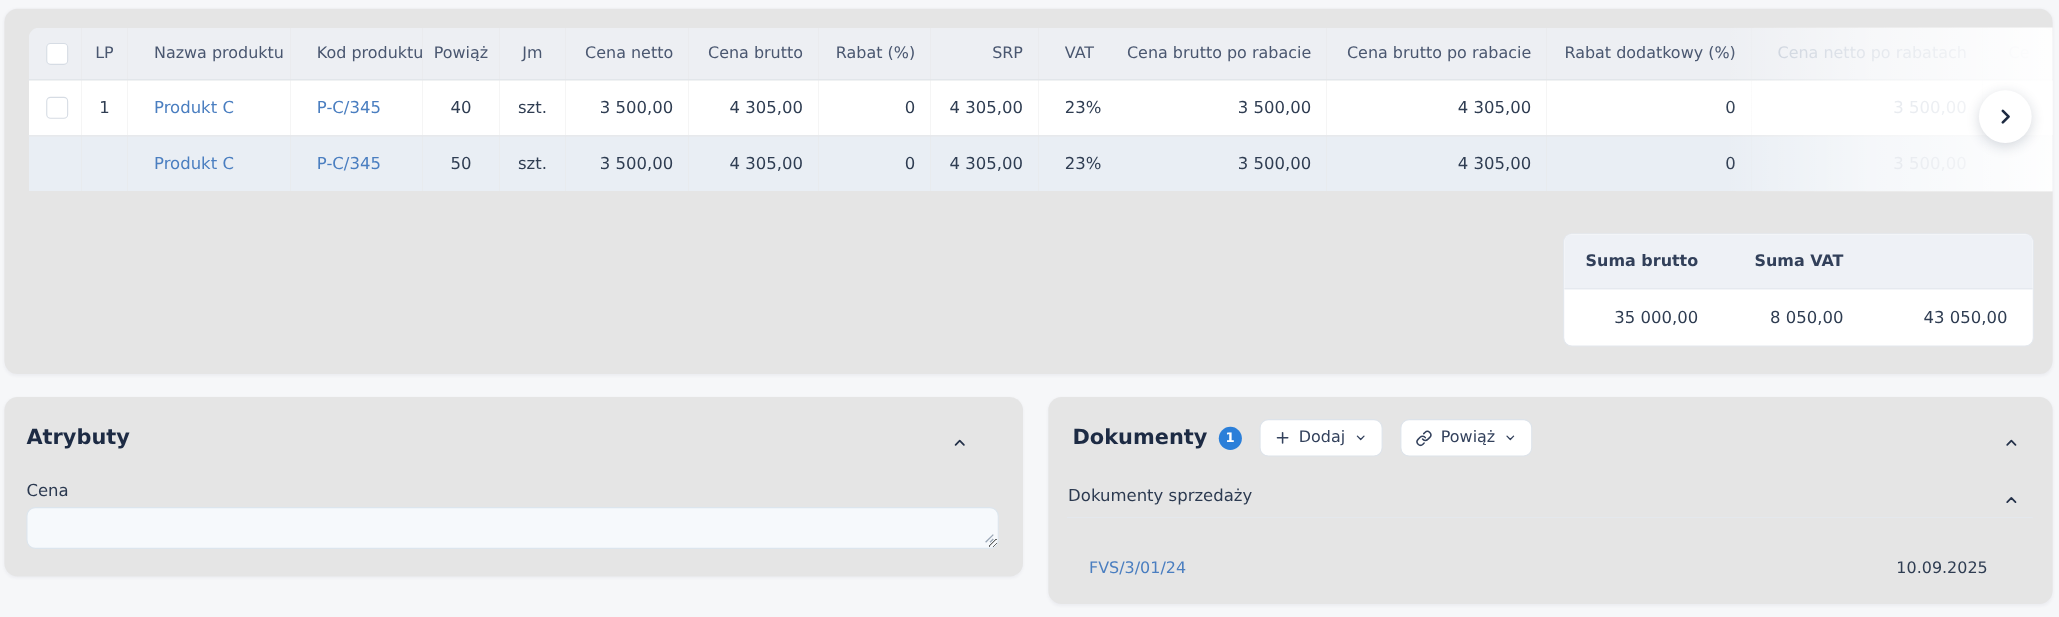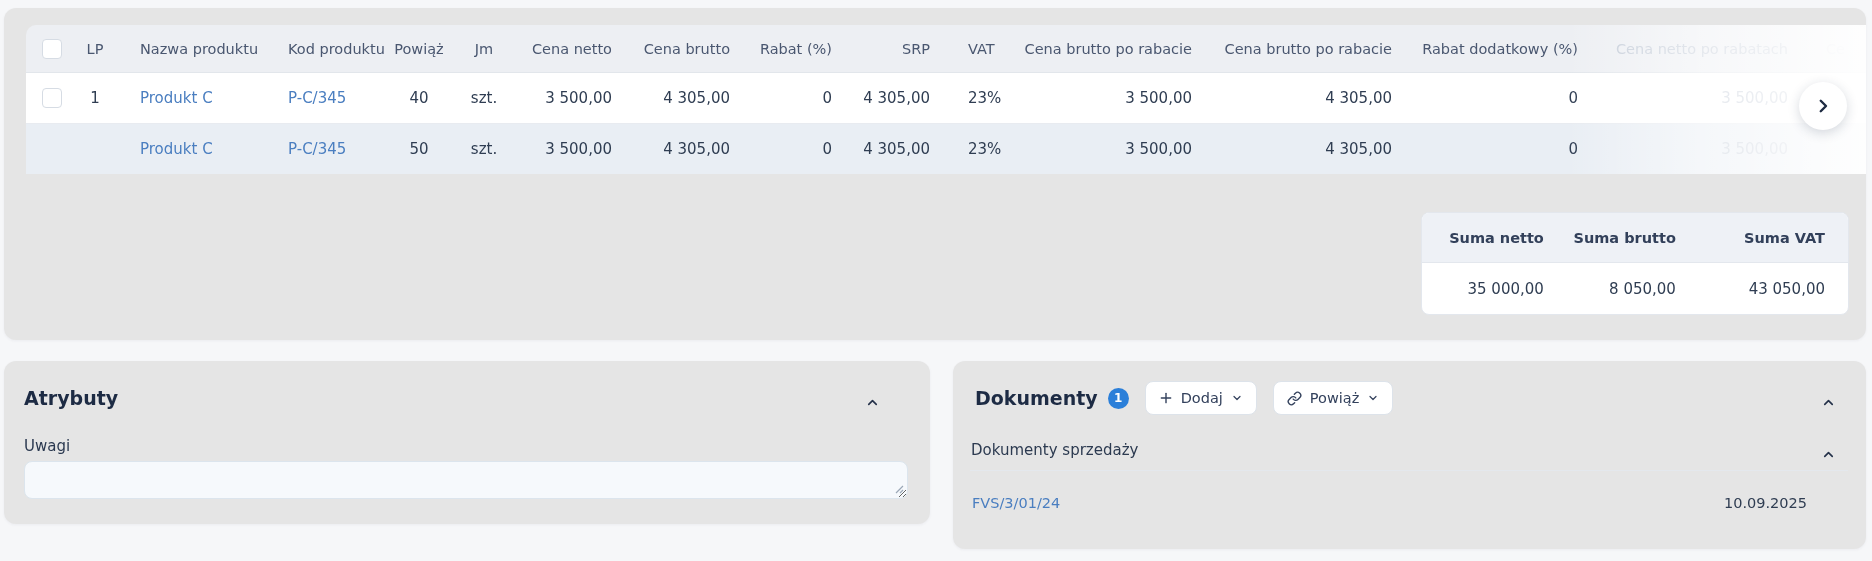--- a/index.html
+++ b/index.html
@@ -80,21 +80,21 @@
     width:21px;height:21px;border-radius:50%;background:#2b7fd9;color:#fff;
     display:flex;align-items:center;justify-content:center;font-size:12px;font-weight:bold;margin-left:-6px;
   }
   .btn{
     height:34px;display:inline-flex;align-items:center;gap:8px;padding:0 13px;
     background:#fff;border:1px solid #dde3ea;border-radius:8px;cursor:pointer;
     font-family:"DejaVu Sans","Liberation Sans",sans-serif;font-size:14.5px;color:#33415c;justify-content:space-between;
   }
   .docs-sect-label{position:absolute;left:18px;top:80px;font-size:15px;color:#2c3a50;}
   .docs-divider{position:absolute;left:17px;right:18px;top:109px;height:1px;background:#e4e8ed;}
-  .doc-row{position:absolute;left:19px;right:59px;top:134px;height:30px;display:flex;align-items:flex-start;justify-content:space-between;gap:24px;}
+  .doc-row{position:absolute;left:37px;right:59px;top:134px;height:30px;display:flex;align-items:flex-end;justify-content:space-between;gap:24px;}
   .doc-number{font-size:14.5px;}
   .doc-date{font-size:14.5px;color:#2f3d52;}
   svg{display:block;}
 </style>
 </head>
 <body>
 
 <div class="card main-card">
   <div class="table-zone">
     <table class="products">
@@ -181,42 +181,41 @@
   <button class="next-btn">
     <span>
       <svg width="18" height="18" viewBox="0 0 24 24" fill="none" stroke="#1e2b42" stroke-width="3.2" stroke-linecap="round" stroke-linejoin="round">
           <polyline points="9 5 16 12 9 19"></polyline>
         </svg>
     </span>
   </button>
 
   <div class="summary-box">
     <div class="summary-head">
-      <div class="cell">Suma netto</div>
       <div class="cell">Suma brutto</div>
       <div class="cell">Suma VAT</div>
     </div>
     <div class="summary-vals">
       <div class="cell">35 000,00</div>
       <div class="cell">8 050,00</div>
       <div class="cell">43 050,00</div>
     </div>
   </div>
 </div>
 
 <div class="card attr-card">
   <div class="card-title attr-title">Atrybuty</div>
   <button class="collapse-btn attr-collapse">
     <span>
       <svg width="15" height="15" viewBox="0 0 24 24" fill="none" stroke="#25324a" stroke-width="2.6" stroke-linecap="round" stroke-linejoin="round">
           <polyline points="6 15 12 9 18 15"></polyline>
         </svg>
     </span>
   </button>
-  <div class="notes-label">Uwagi</div>
+  <div class="notes-label">Cena</div>
   <div class="notes-wrap">
     <textarea style=""></textarea>
     <span class="notes-handle">
       <svg width="9" height="9" viewBox="0 0 9 9">
           <path d="M8 1 L1 8 M8 5 L5 8" stroke="#9aa7b6" stroke-width="1.2"></path>
         </svg>
     </span>
   </div>
 </div>
 

